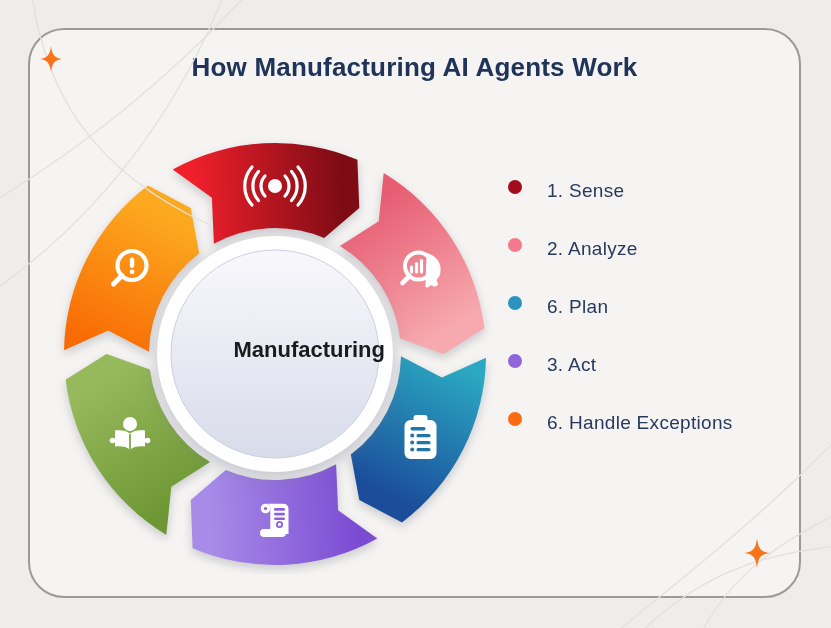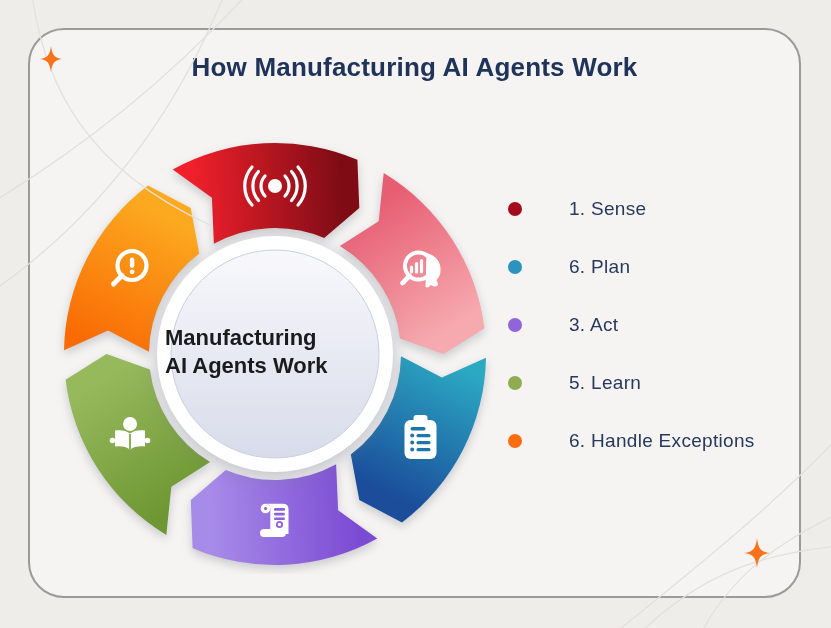--- a/index.html
+++ b/index.html
@@ -6,24 +6,24 @@
     font-family:"Liberation Sans",sans-serif;background:#EFEDEA;}
   .stage{position:relative;width:831px;height:451px;}
   .deco{position:absolute;left:0;top:0;pointer-events:none;}
   .card{position:absolute;left:28px;top:28px;width:769px;height:566px;
     border:2px solid #9A9A9A;border-radius:36px;background:#F5F4F2;}
   .title{position:absolute;top:19px;left:0;right:0;text-align:center;
     font-weight:700;font-size:26px;line-height:36px;color:#20345A;letter-spacing:.2px;}
   #wheel-wrap{position:absolute;left:25px;top:104px;width:440px;height:440px;}
   #segments{filter:drop-shadow(0 4px 5px rgba(90,90,110,.28));}
   .ring{filter:drop-shadow(0 5px 9px rgba(120,125,150,.45));}
-  .centerText{position:absolute;left:135px;top:294px;width:220px;height:58px;
-    text-align:left;font-weight:700;font-size:22px;line-height:28px;color:#1B1B1D;}
+  .centerText{position:absolute;left:135px;top:306px;width:220px;height:58px;
+    text-align:right;font-weight:700;font-size:22px;line-height:28px;color:#1B1B1D;}
   .legend{position:absolute;left:478px;top:150px;display:flex;flex-direction:column;}
-  .lrow{height:58px;display:flex;align-items:center;gap:22px;}
+  .lrow{height:58px;display:flex;align-items:flex-start;}
   .dot{width:14px;height:14px;border-radius:50%;flex:0 0 14px;margin-right:25px;}
   .llabel{font-size:19px;font-weight:500;color:#28395C;letter-spacing:.3px;}
   .sparkle{position:absolute;pointer-events:none;}
   .thin{stroke:#E2E0DD;stroke-width:1.3;fill:none;}
   .sig{stroke:#fff;stroke-width:3.2;fill:none;stroke-linecap:round;}
 </style>
 </head>
 <body>
 
 <div class="stage">
@@ -143,39 +143,38 @@
         </g>
 
       <g>
         <circle class="ring" cx="220" cy="220" r="118" fill="#FFFFFF"></circle>
         <circle cx="220" cy="220" r="104" fill="url(#centerGrad)" stroke="#CBCFDF" stroke-width="1"></circle>
       </g>
     </svg>
 
     <div class="centerText">
       <div>Manufacturing</div>
-      <div>AI Agents Work</div>
     </div>
 
     <div class="legend">
       <div class="lrow">
         <span class="dot" style="background-color: rgb(163, 13, 27);"></span>
         <span class="llabel">1. Sense</span>
       </div>
       <div class="lrow">
+        <span class="dot" style="background-color: rgb(244, 121, 140);"></span>
+        <span class="llabel">2. Analyze</span>
+      </div>
+      <div class="lrow">
         <span class="dot" style="background-color: rgb(43, 147, 190);"></span>
         <span class="llabel">6. Plan</span>
       </div>
       <div class="lrow">
         <span class="dot" style="background-color: rgb(144, 101, 218);"></span>
         <span class="llabel">3. Act</span>
-      </div>
-      <div class="lrow">
-        <span class="dot" style="background-color: rgb(143, 172, 82);"></span>
-        <span class="llabel">5. Learn</span>
       </div>
       <div class="lrow">
         <span class="dot" style="background-color: rgb(252, 108, 16);"></span>
         <span class="llabel">6. Handle Exceptions</span>
       </div>
     </div>
   </div>
 
   <svg class="deco" width="831" height="628" viewBox="0 0 831 628">
     <path class="thin" d="M -20,210 C 80,150 170,80 260,-20"></path>

